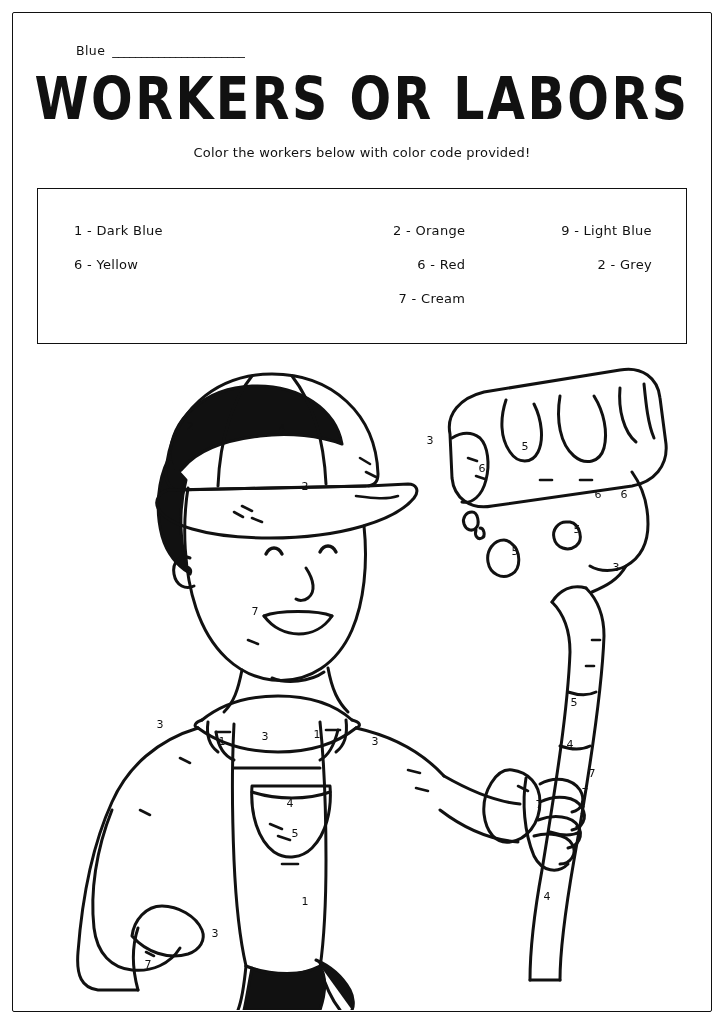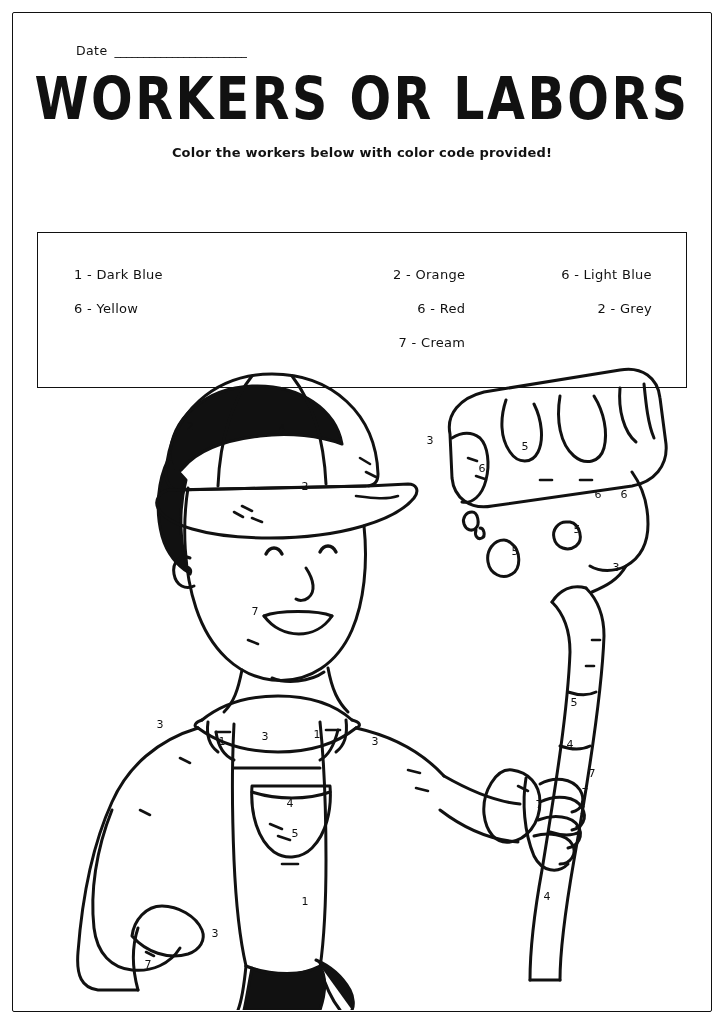--- a/index.html
+++ b/index.html
@@ -86,32 +86,30 @@
     transform-origin: top center;
   }
   .subtitle {
     position: absolute;
     left: 0;
     top: 145px;
     width: 724px;
     text-align: center;
     font-size: 13px;
     letter-spacing: 0.2px;
-    font-weight: bold;
   }
 
   
   .legend {
     position: absolute;
     left: 37px;
     top: 188px;
     width: 650px;
     height: 156px;
     border: 1.5px solid #111;
-    margin-top: 44px;
   }
   .legend-grid {
     position: absolute;
     left: 0; top: 0;
     width: 650px;
     height: 135px;
     padding: 24px 18px 0 18px;
   }
   .legend-row {
     display: flex;
@@ -146,34 +144,34 @@
   }
 </style>
 </head>
 <body>
 
 <div class="page">
   <div class="page-frame"></div>
 
   <div class="meta-row">
     <div class="meta-date">
-      <span class="meta-label">Date</span>
+      <span class="meta-label">Blue</span>
       <span class="meta-rule">_______________________</span>
     </div>
   </div>
 
   <div class="title">WORKERS OR LABORS</div>
   <div class="subtitle">Color the workers below with color code provided!</div>
 
   <div class="legend">
     <div class="legend-grid">
       <div class="legend-row">
         <div class="legend-cell col-left">1 - Dark Blue</div>
         <div class="legend-cell col-mid">2 - Orange</div>
-        <div class="legend-cell col-right">6 - Light Blue</div>
+        <div class="legend-cell col-right">9 - Light Blue</div>
       </div>
       <div class="legend-row">
         <div class="legend-cell col-left">6 - Yellow</div>
         <div class="legend-cell col-mid">6 - Red</div>
         <div class="legend-cell col-right">2 - Grey</div>
       </div>
       <div class="legend-row">
         <div class="legend-cell col-left"></div>
         <div class="legend-cell col-mid">7 - Cream</div>
         <div class="legend-cell col-right"></div>

